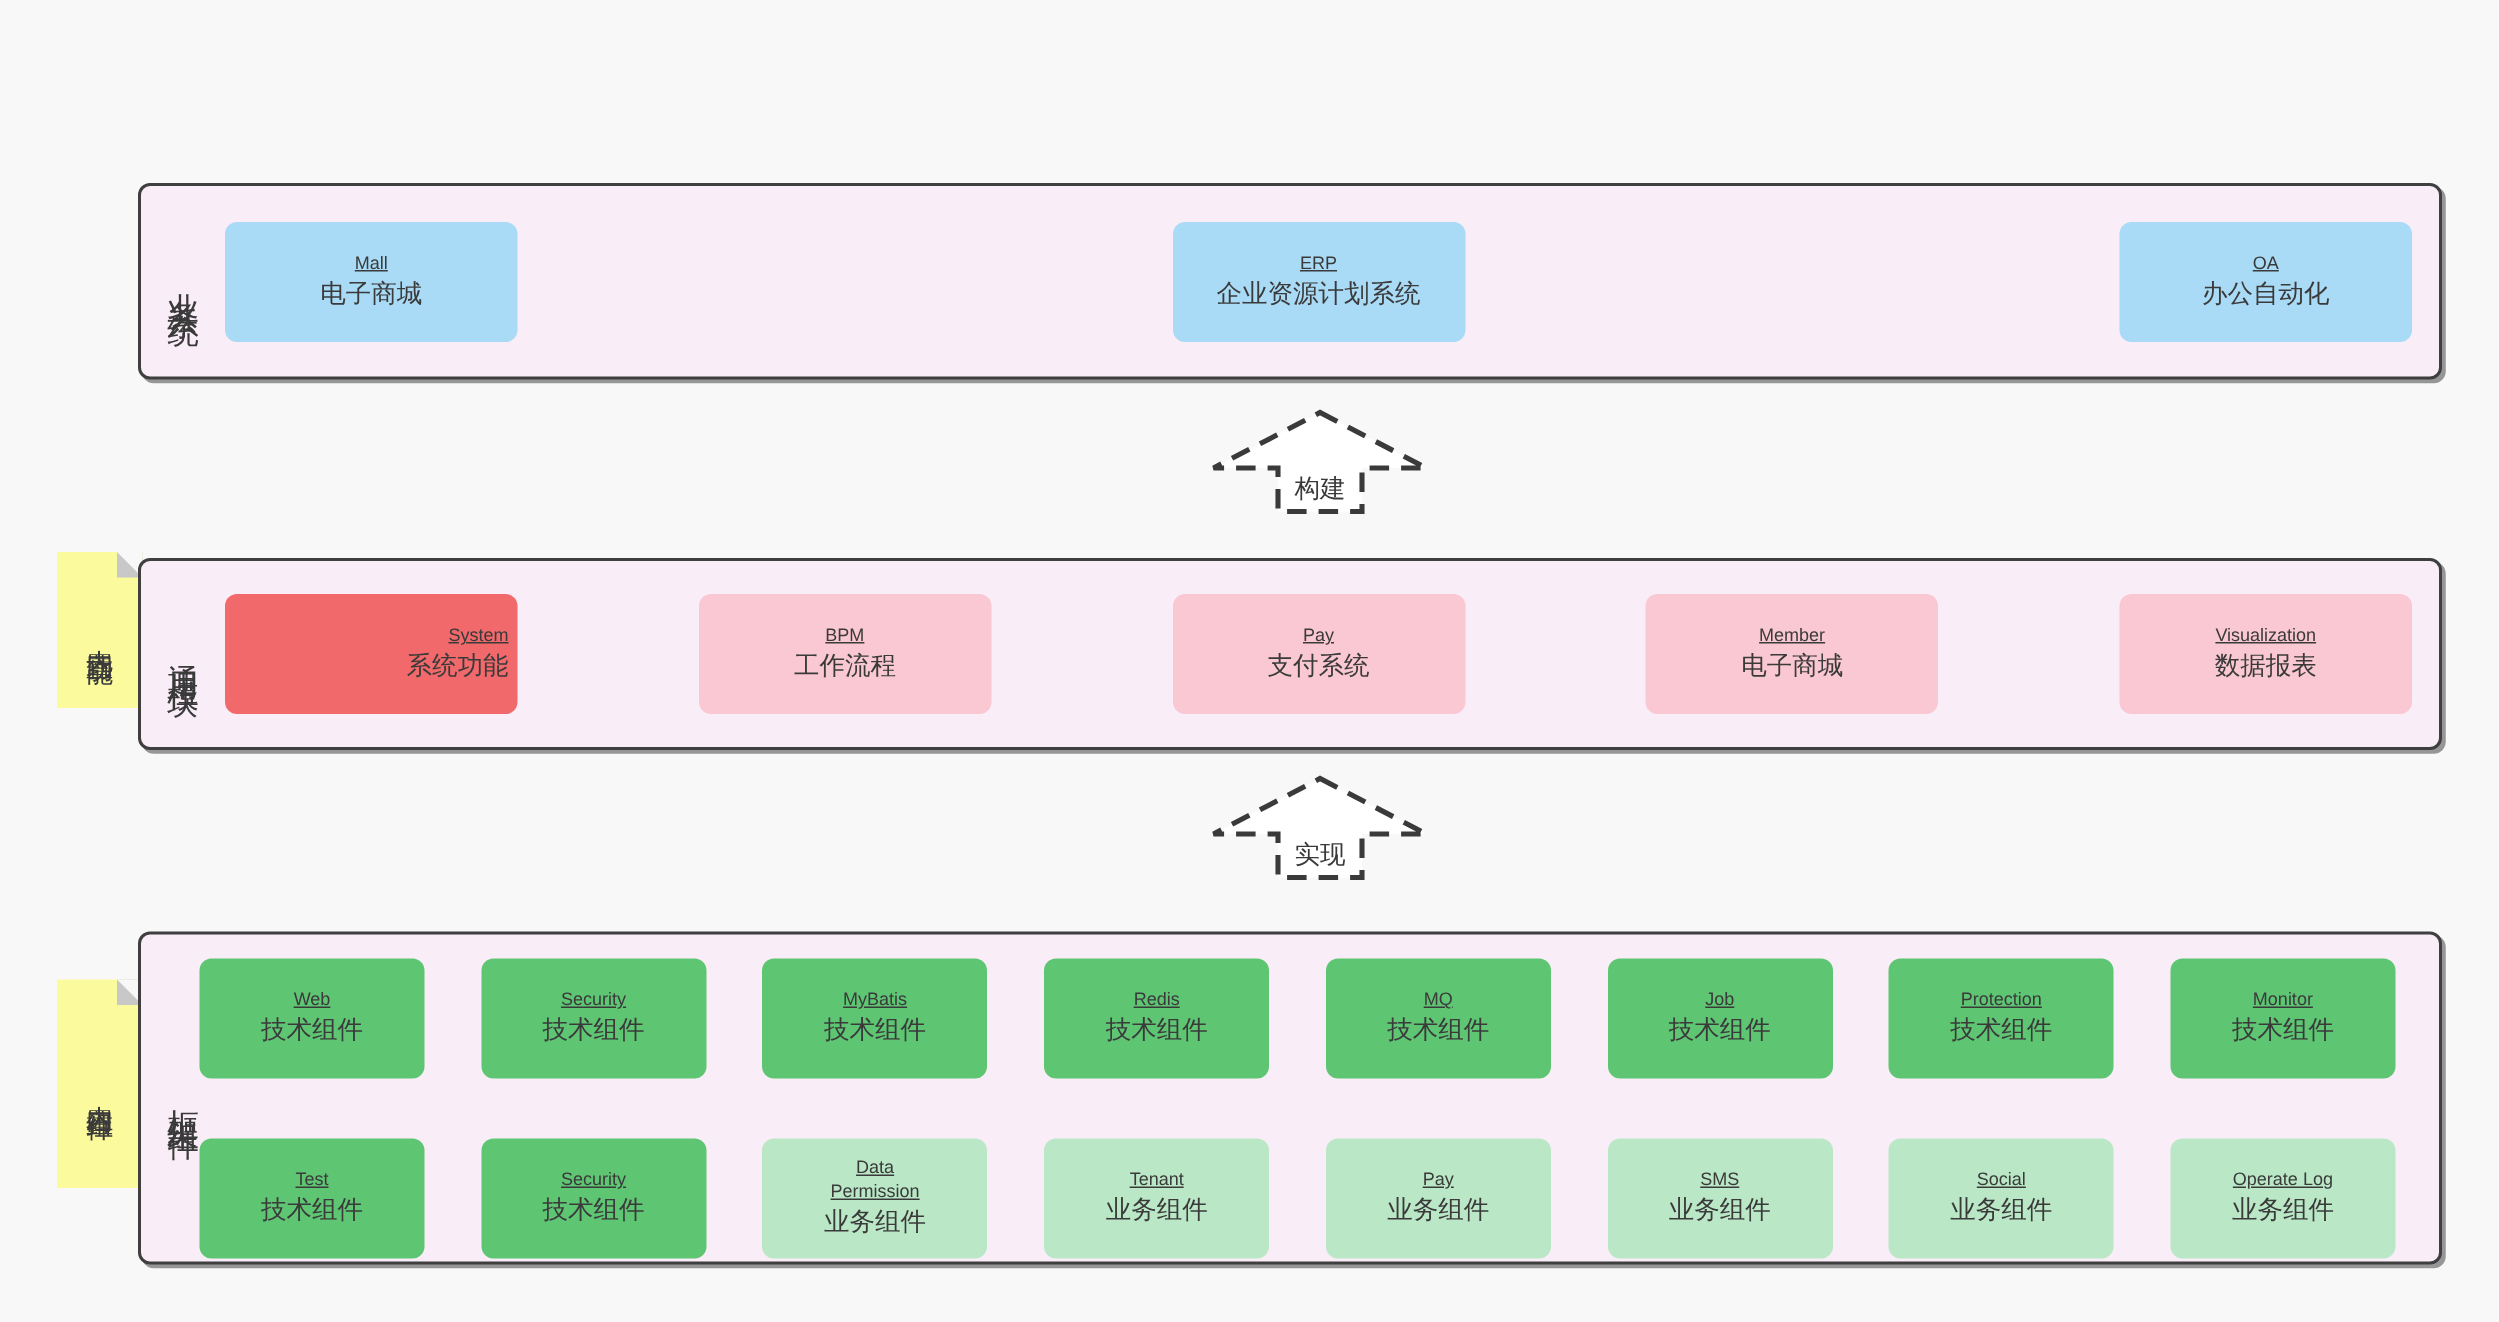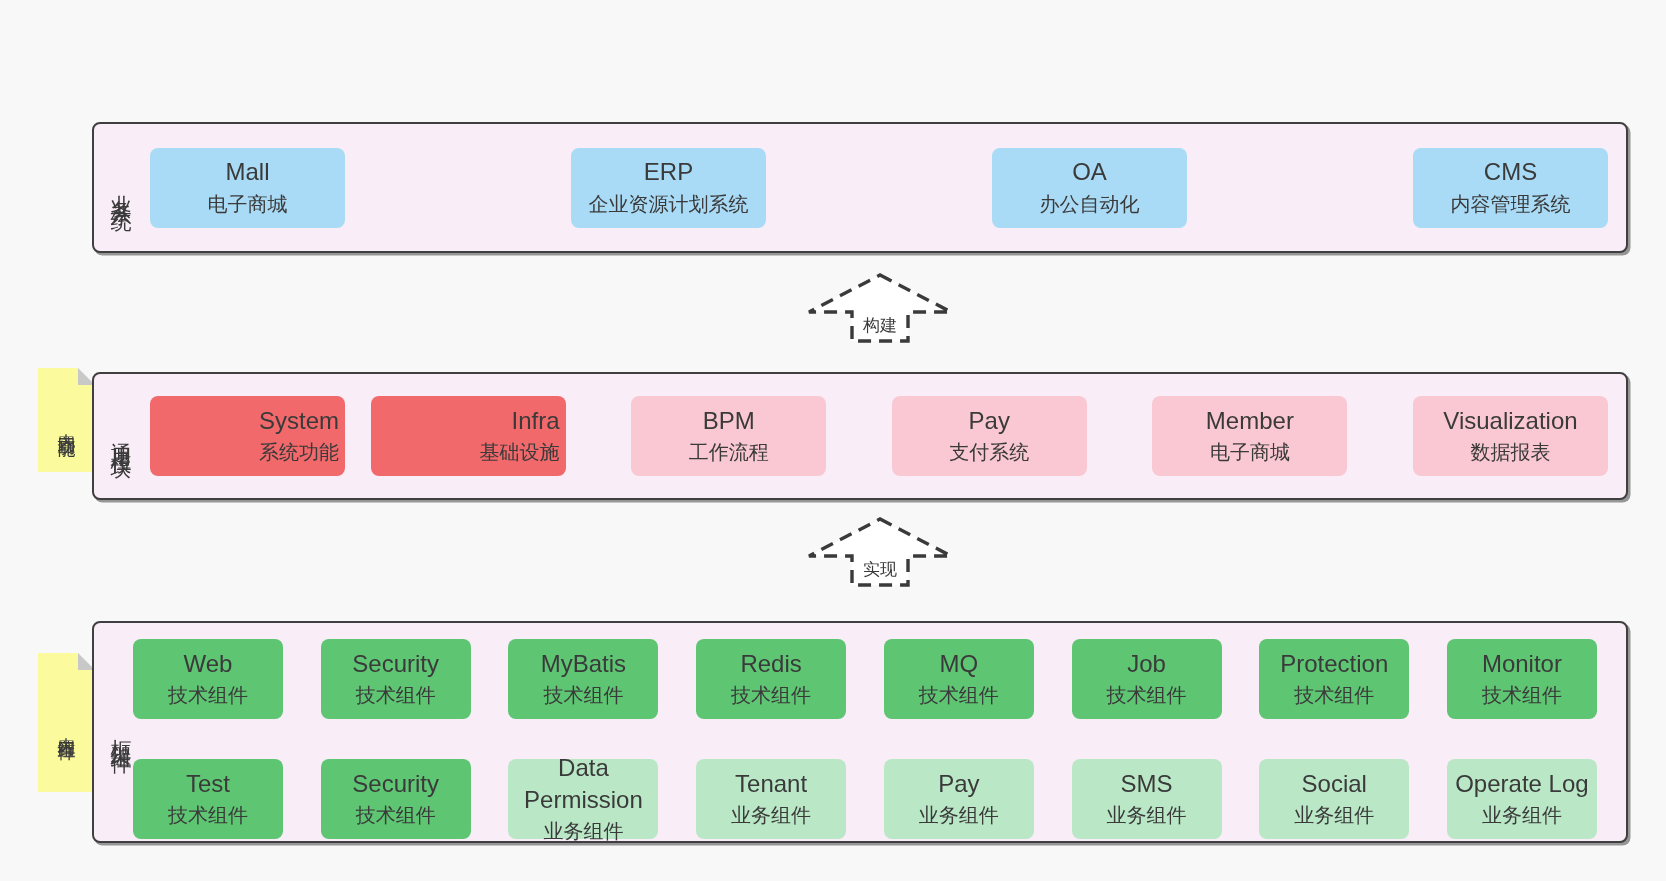--- a/index.html
+++ b/index.html
@@ -39,22 +39,22 @@
     display:flex;flex-direction:column;gap:40px;
   }
   .row8{display:flex;justify-content:space-between;}
   .box{
     border-radius:8px;padding:4px 6px;
     display:flex;flex-direction:column;align-items:center;justify-content:center;
     text-align:center;line-height:1.5;color:var(--text);
   }
   .w6{width:195px;height:80px;}
   .w8{width:150px;height:80px;}
-  .box .name{font-size:24px;white-space:pre-line;line-height:1.35;}
-  .box .desc{font-size:20px;}
+  .box .name{font-size:12px;white-space:pre-line;line-height:1.35;text-decoration:underline;}
+  .box .desc{font-size:17px;}
   .c-blue{background:var(--blue);}
   .c-red{background:var(--red);align-items:flex-end;}
   .c-pink{background:var(--pink);margin-left:40px;}
   .c-green{background:var(--green);}
   .c-greenlight{background:var(--green_light);}
   .sticky{position:absolute;width:57px;background:var(--yellow);z-index:1;}
   #sticky-modules{left:38px;top:368px;height:104px;}
   #sticky-components{left:38px;top:653px;height:139px;}
   .sticky .fold{
     position:absolute;top:0;right:0;width:0;height:0;
@@ -89,47 +89,39 @@
       <span class="desc">电子商城</span>
     </div>
     <div class="box w6 c-blue">
       <span class="name">ERP</span>
       <span class="desc">企业资源计划系统</span>
     </div>
     <div class="box w6 c-blue">
       <span class="name">OA</span>
       <span class="desc">办公自动化</span>
     </div>
-    <div class="box w6 c-blue">
-      <span class="name">CMS</span>
-      <span class="desc">内容管理系统</span>
-    </div>
   </div>
 </div>
 
 <svg class="arrow" id="arrow-build" viewBox="0 0 150 72">
   <polygon points="75,3 146,40 103,40 103,69 47,69 47,40 4,40"></polygon>
   <text x="75" y="59" text-anchor="middle">构建</text>
 </svg>
 
 <div class="sticky" id="sticky-modules">
   <span class="fold"></span>
   <span class="sticky-label">内置功能</span>
 </div>
 <div class="band" id="band-modules">
   <div class="band-label">通用模块</div>
   <div class="row6">
     <div class="box w6 c-red">
       <span class="name">System</span>
       <span class="desc">系统功能</span>
     </div>
-    <div class="box w6 c-red">
-      <span class="name">Infra</span>
-      <span class="desc">基础设施</span>
-    </div>
     <div class="box w6 c-pink">
       <span class="name">BPM</span>
       <span class="desc">工作流程</span>
     </div>
     <div class="box w6 c-pink">
       <span class="name">Pay</span>
       <span class="desc">支付系统</span>
     </div>
     <div class="box w6 c-pink">
       <span class="name">Member</span>

